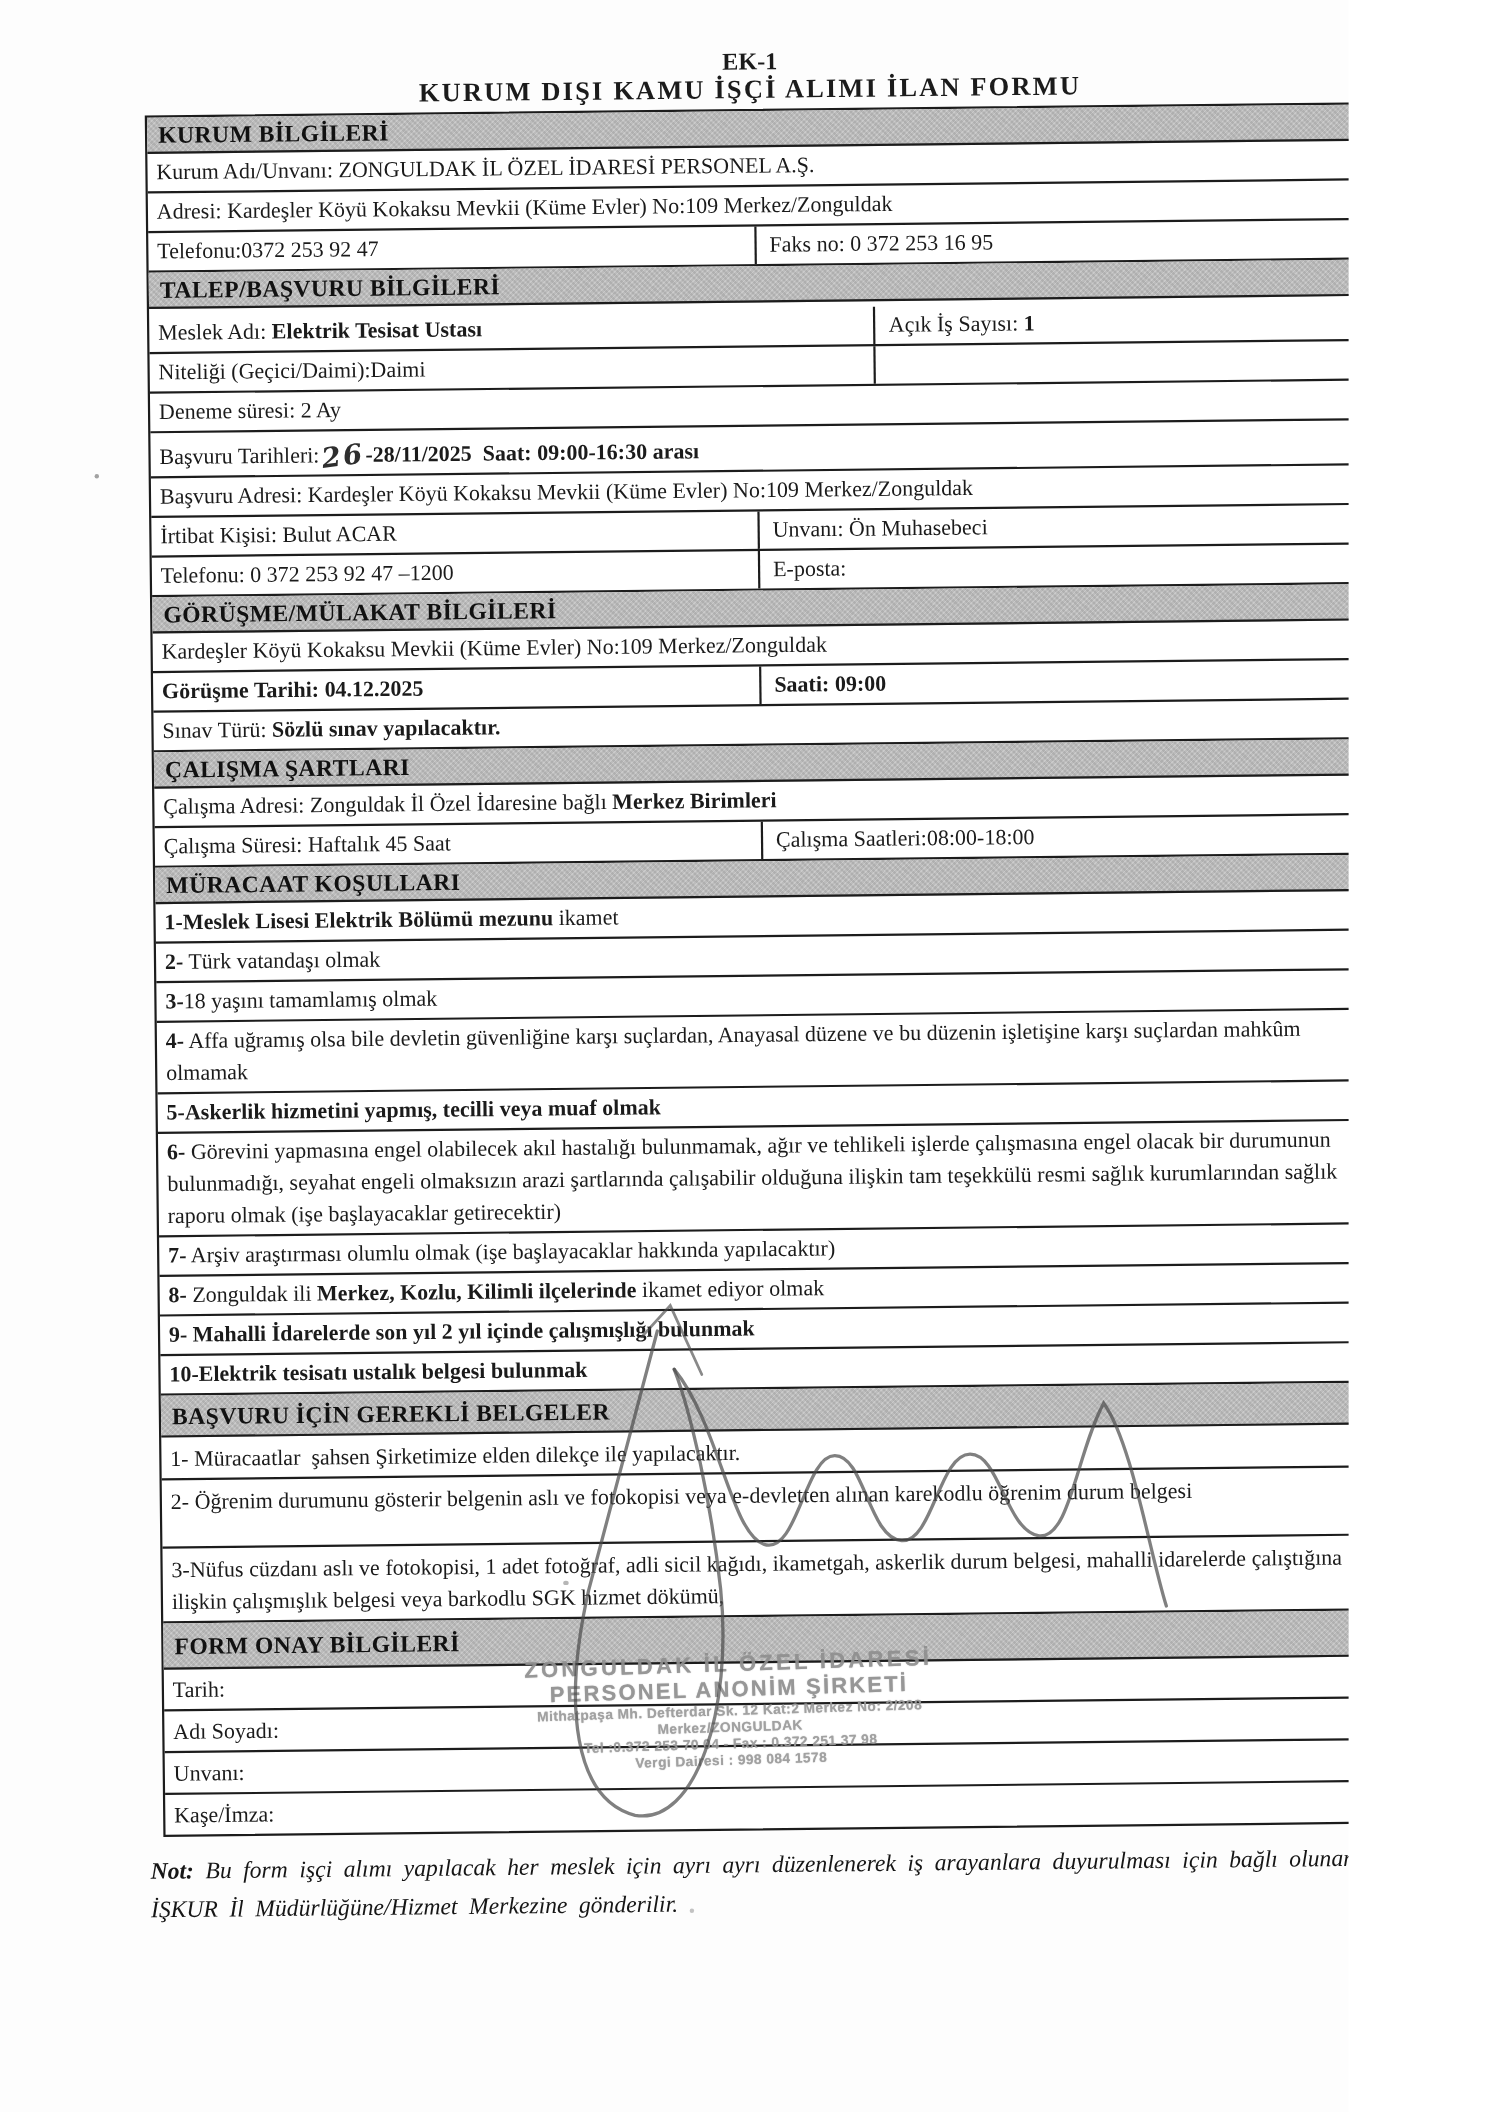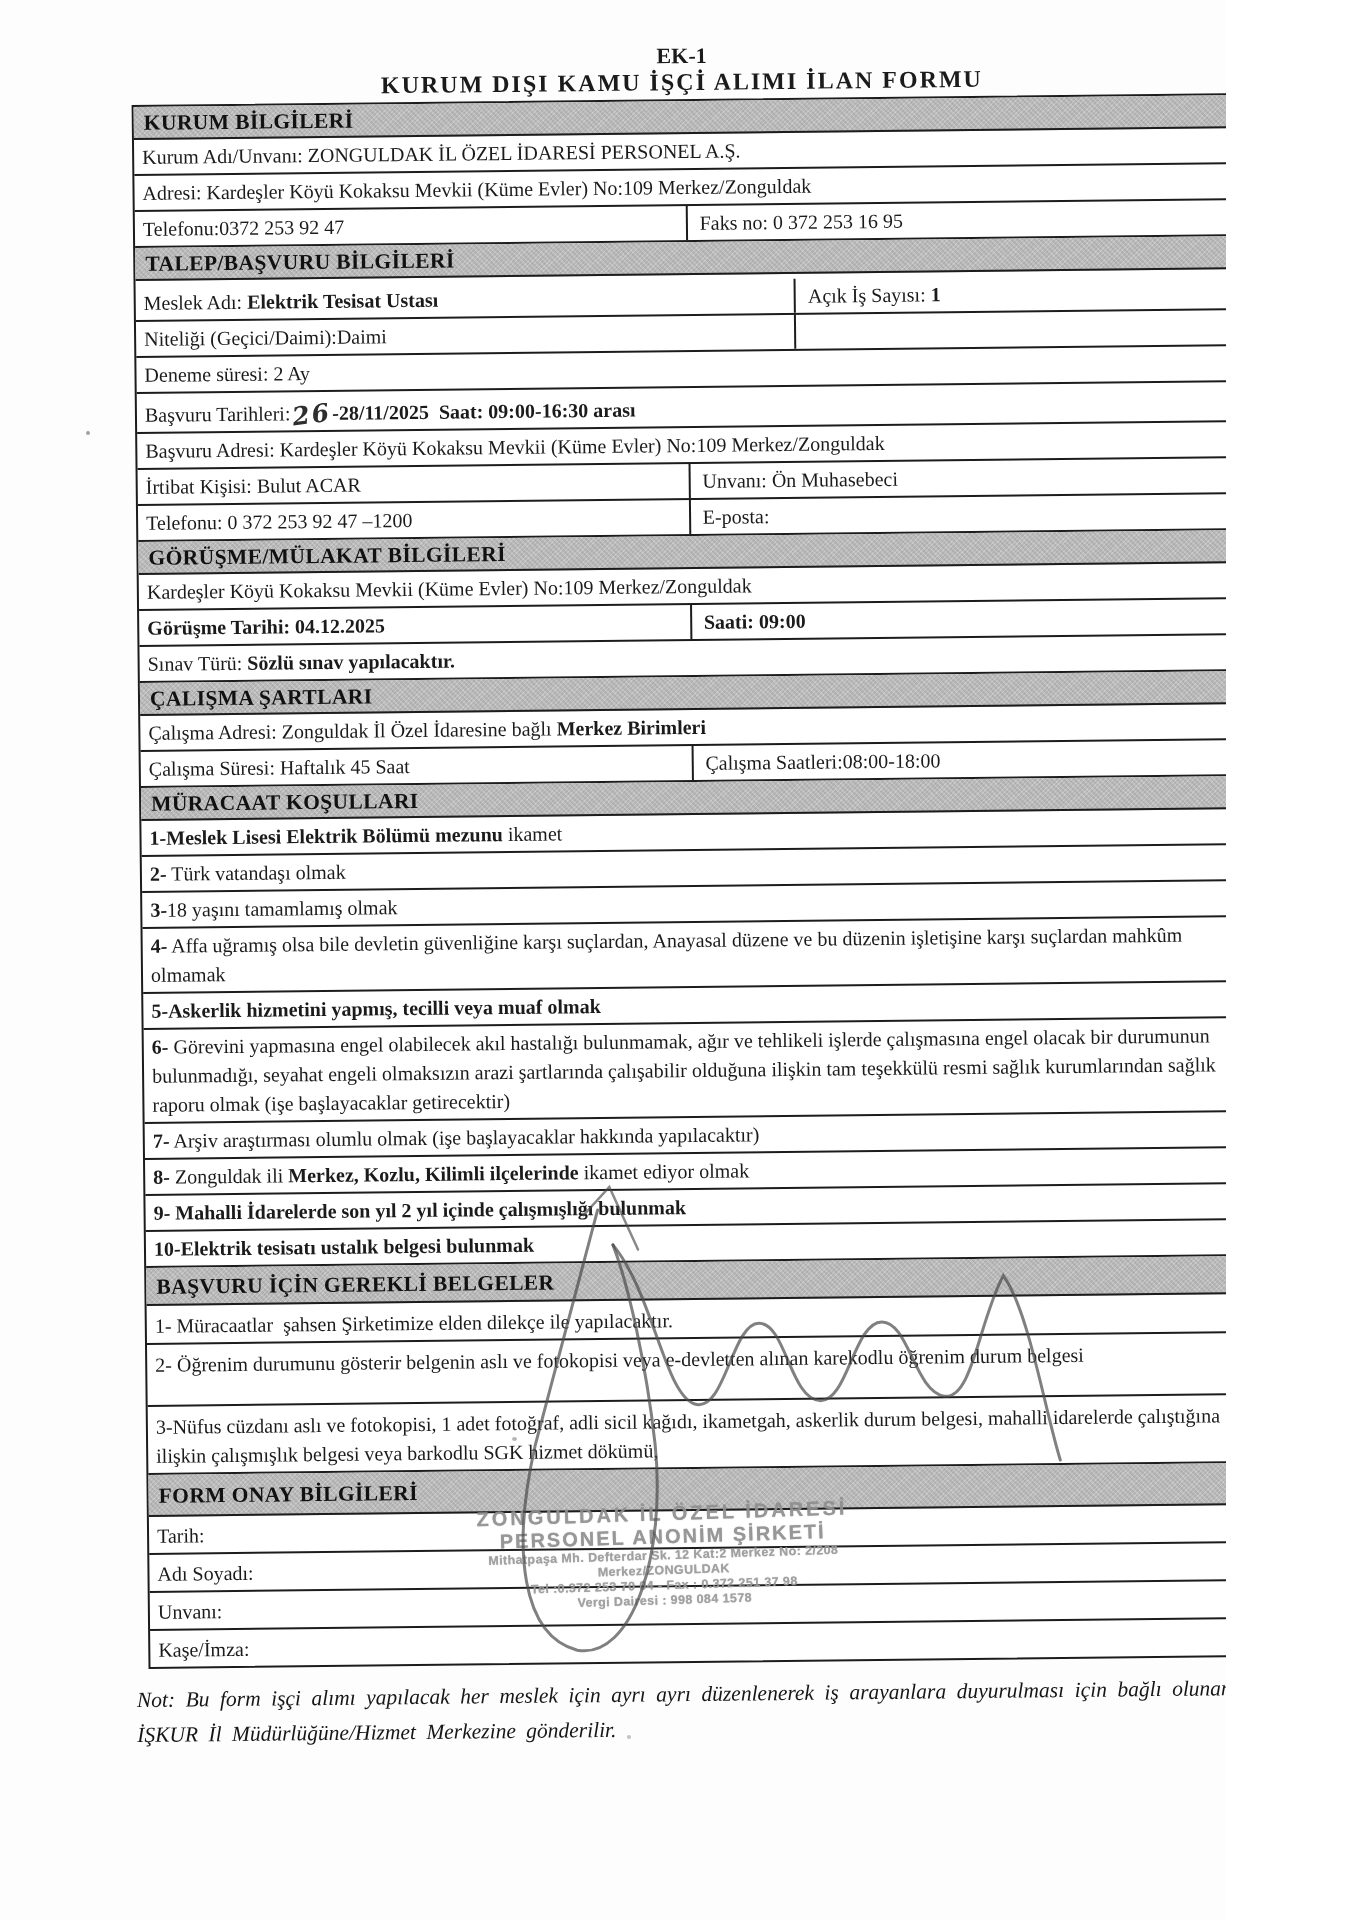--- a/index.html
+++ b/index.html
@@ -32,21 +32,21 @@
         transform:rotate(-7deg) translateY(3px);letter-spacing:2px;margin:0 1px 0 2px;
         font-family:"DejaVu Serif",serif;}
   .lrow{}
   #muracaat-list .lrow:nth-child(4){min-height:62px;}
   #muracaat-list .lrow:nth-child(6){min-height:93px;}
   #belge-list .lrow{min-height:38px;padding-top:6px;}
   #belge-list .lrow:nth-child(2){min-height:62px;}
   #belge-list .lrow:nth-child(3){min-height:66px;}
   .note{margin:14px 0 0 -12px;width:1095px;font-style:italic;font-size:21.5px;line-height:35px;
         text-align:justify;word-spacing:5px;color:#161616;}
-  .note .b{font-weight:normal;margin-top:46px;}
+  .note .b{font-weight:bold;margin-top:46px;}
   .stamp{position:absolute;left:296px;top:1458px;width:440px;text-align:center;
          transform:rotate(-1.2deg);color:#8f8f8f;opacity:.92;
          font-family:"Liberation Sans","DejaVu Sans",sans-serif;
          text-shadow:0 0 1px rgba(120,120,120,.7);pointer-events:none;}
   .stamp .s-big{font-weight:bold;font-size:20px;letter-spacing:3px;line-height:23px;}
   .stamp .s-big2{font-weight:bold;font-size:20px;letter-spacing:2px;line-height:23px;}
   .stamp .s-small{font-size:12.5px;line-height:15px;letter-spacing:.4px;font-weight:bold;color:#9a9a9a;}
   .sig{position:absolute;left:280px;top:1130px;pointer-events:none;}
   .speck{position:absolute;background:#7a7a7a;border-radius:50%;}
 </style>

